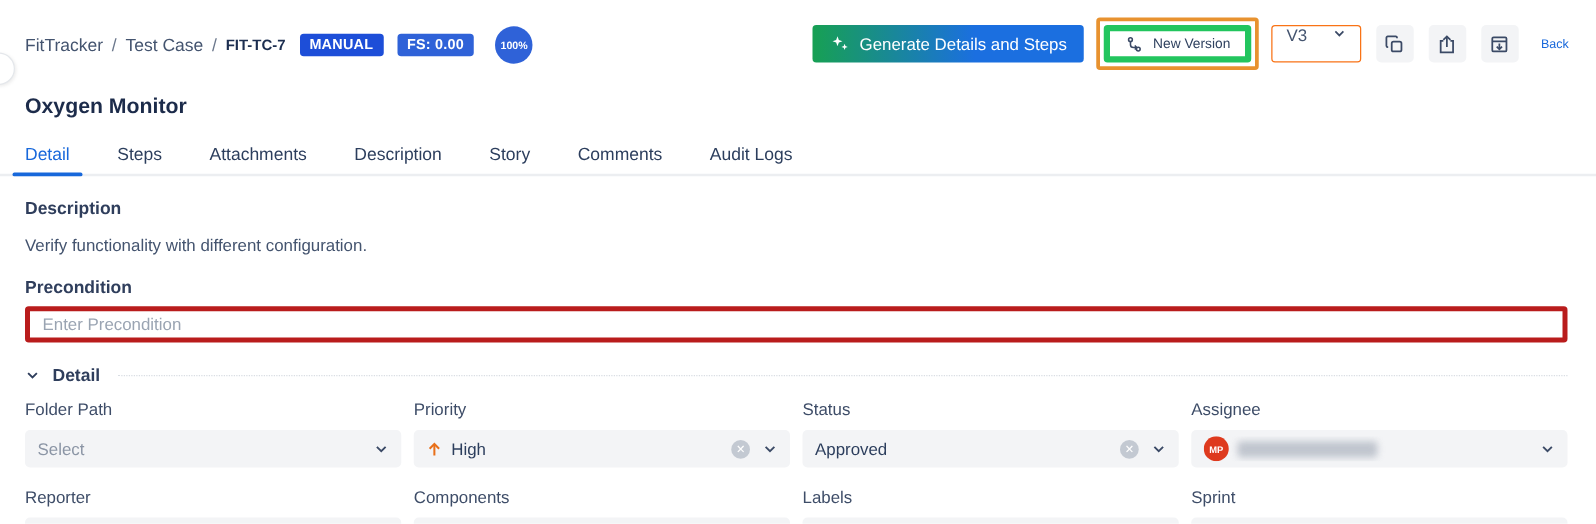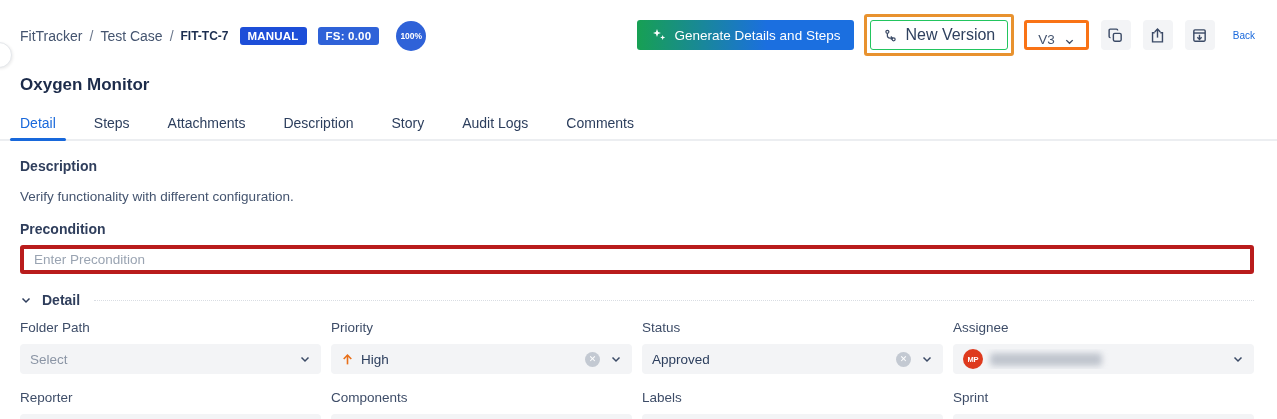--- a/index.html
+++ b/index.html
@@ -28,24 +28,24 @@
     color:#fff; font-size:8.5px; font-weight:700; display:flex; align-items:center;
     justify-content:center; margin-left:10px; }
 
   .toolbar { display:flex; align-items:center; gap:10px; }
   .btn-generate { display:flex; align-items:center; gap:8px; height:30px;
     padding:0 14px; border:none; border-radius:3px; color:#fff; font-size:13.5px;
     font-family:inherit; cursor:pointer;
     background:linear-gradient(90deg,#17A053 0%,#1B6FE0 60%); }
   .highlight-box { border:3px solid #E8922F; border-radius:3px; padding:3px; }
   .btn-newversion { display:flex; align-items:center; gap:7px; height:30px;
-    padding:0 12px; background:#fff; border:1px solid #22c55e; border-radius:3px;
-    color:#2f415f; font-size:16px; font-family:inherit; cursor:pointer; }
-  .select-version { display:flex; align-items:flex-end; gap:9px; height:30px;
-    padding:0 11px; background:#fff; border:3px solid #f97316; border-radius:3px;
+    padding:0 12px; background:#fff; border:5px solid #22c55e; border-radius:3px;
+    color:#2f415f; font-size:11px; font-family:inherit; cursor:pointer; }
+  .select-version { display:flex; align-items:flex-start; gap:20px; height:30px;
+    padding:0 11px; background:#fff; border:1px solid #f97316; border-radius:3px;
     color:#44546f; font-size:13.5px; cursor:pointer; }
   .icon-btn { width:30px; height:30px; border:none; border-radius:4px;
     background:#f3f4f6; display:flex; align-items:center; justify-content:center;
     cursor:pointer; margin-left:2px; }
   .back-link { color:#1868DB; font-size:10px; margin-left:8px; cursor:pointer;
     text-decoration:none; }
 
   
   .title { padding:19px 20px 0; font-size:17px; font-weight:600; color:#1c2b4a; }
   .tabs { display:flex; gap:14px; padding:0 8px; margin-top:14px;
@@ -174,22 +174,22 @@
   </div>
 
   <div class="title">Oxygen Monitor</div>
 
   <div class="tabs">
     <div class="tab active">Detail</div>
     <div class="tab">Steps</div>
     <div class="tab">Attachments</div>
     <div class="tab">Description</div>
     <div class="tab">Story</div>
+    <div class="tab">Comments</div>
     <div class="tab">Audit Logs</div>
-    <div class="tab">Comments</div>
   </div>
 
   <div class="section">
     <div class="sec-label">Description</div>
     <div class="desc-text">Verify functionality with different configuration.</div>
 
     <div class="sec-label">Precondition</div>
     <input class="precond-input" placeholder="Enter Precondition" style="">
 
     <div class="collapse-row">

